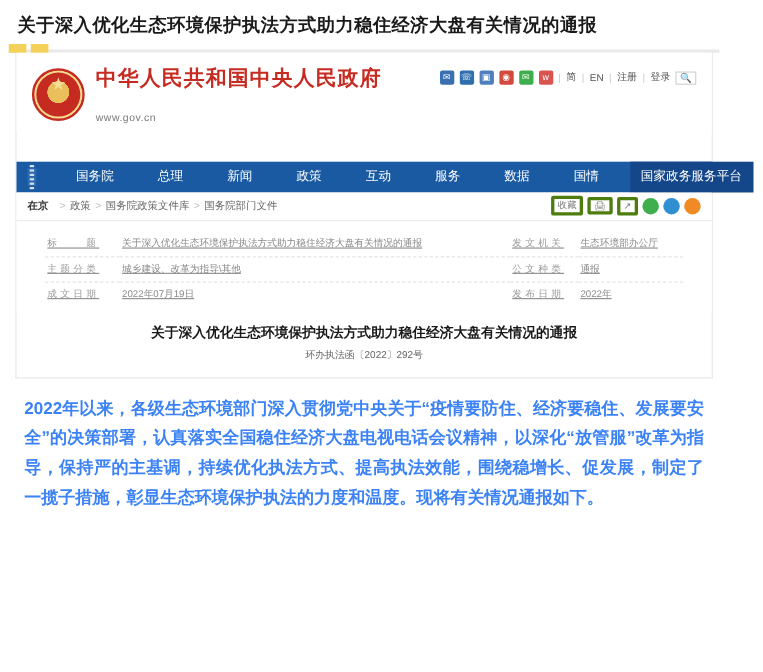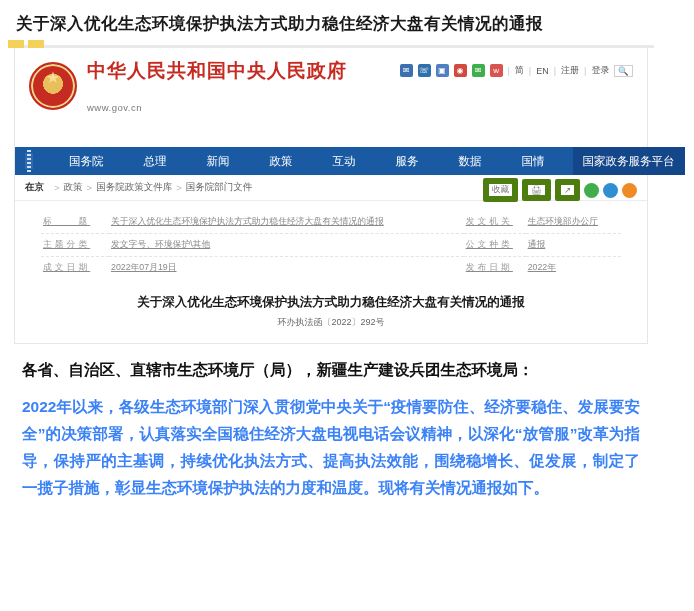--- a/index.html
+++ b/index.html
@@ -106,21 +106,21 @@
     font-size:9.5px;color:#666;
     padding:6px 10px;border-bottom:1px solid #ececec;
     background:#fff;
     position:relative;
   }
   .crumb-home{color:#333;font-weight:bold;margin-right:6px;}
   .crumb-sep{margin:0 4px;color:#bbb;}
   .crumb-right{position:absolute;right:10px;top:3px;display:flex;align-items:center;gap:4px;}
   .rnd{width:15px;height:15px;border-radius:50%;display:inline-block;}
   .rnd.g{background:#3fae4c;} .rnd.b{background:#2f8fd0;} .rnd.o{background:#f08a24;}
-  .crumb-btn{font-size:8.5px;color:#777;border:6px solid #4d7c0f;border-radius:2px;padding:0 3px;}
+  .crumb-btn{font-size:8.5px;color:#777;border:3px solid #4d7c0f;border-radius:2px;padding:0 3px;}
 
   
   .meta-wrap{padding:10px 26px 4px 26px;background:#fff;}
   .meta-table{width:100%;border-collapse:collapse;font-size:8.8px;color:#8a8a8a;text-decoration:underline;}
   .meta-table td{padding:5px 2px;border-bottom:1px dashed #e4e4e4;vertical-align:middle;}
   .meta-k{width:64px;color:#9a9a9a;letter-spacing:3px;white-space:nowrap;}
   .meta-v{color:#8a8a8a;}
   .meta-k2{width:58px;color:#9a9a9a;letter-spacing:3px;white-space:nowrap;margin-left:17px;}
   .meta-table tr:last-child td{border-bottom:none;}
 
@@ -235,21 +235,21 @@
         <table class="meta-table">
           <tbody>
               <tr>
             <td class="meta-k">标　　题</td>
             <td class="meta-v">关于深入优化生态环境保护执法方式助力稳住经济大盘有关情况的通报</td>
             <td class="meta-k2">发文机关</td>
             <td class="meta-v">生态环境部办公厅</td>
           </tr>
           <tr>
             <td class="meta-k">主题分类</td>
-            <td class="meta-v">发文字号、环境保护\其他</td>
+            <td class="meta-v">城乡建设、改革为指导\其他</td>
             <td class="meta-k2">公文种类</td>
             <td class="meta-v">通报</td>
           </tr>
           <tr>
             <td class="meta-k">成文日期</td>
             <td class="meta-v">2022年07月19日</td>
             <td class="meta-k2">发布日期</td>
             <td class="meta-v">2022年</td>
           </tr>
         </tbody>
@@ -257,17 +257,16 @@
       </div>
 
 
       <div class="doc-title">关于深入优化生态环境保护执法方式助力稳住经济大盘有关情况的通报</div>
       <div class="doc-num">环办执法函〔2022〕292号</div>
 
     </div>
   </div>
 
   <div class="body-wrap">
-    <div class="body-salutation">各省、自治区、直辖市生态环境厅（局），新疆生产建设兵团生态环境局：</div>
     <div class="body-para">2022年以来，各级生态环境部门深入贯彻党中央关于“疫情要防住、经济要稳住、发展要安全”的决策部署，认真落实全国稳住经济大盘电视电话会议精神，以深化“放管服”改革为指导，保持严的主基调，持续优化执法方式、提高执法效能，围绕稳增长、促发展，制定了一揽子措施，彰显生态环境保护执法的力度和温度。现将有关情况通报如下。</div>
   </div>
 
 </div>
 
 </body></html>

